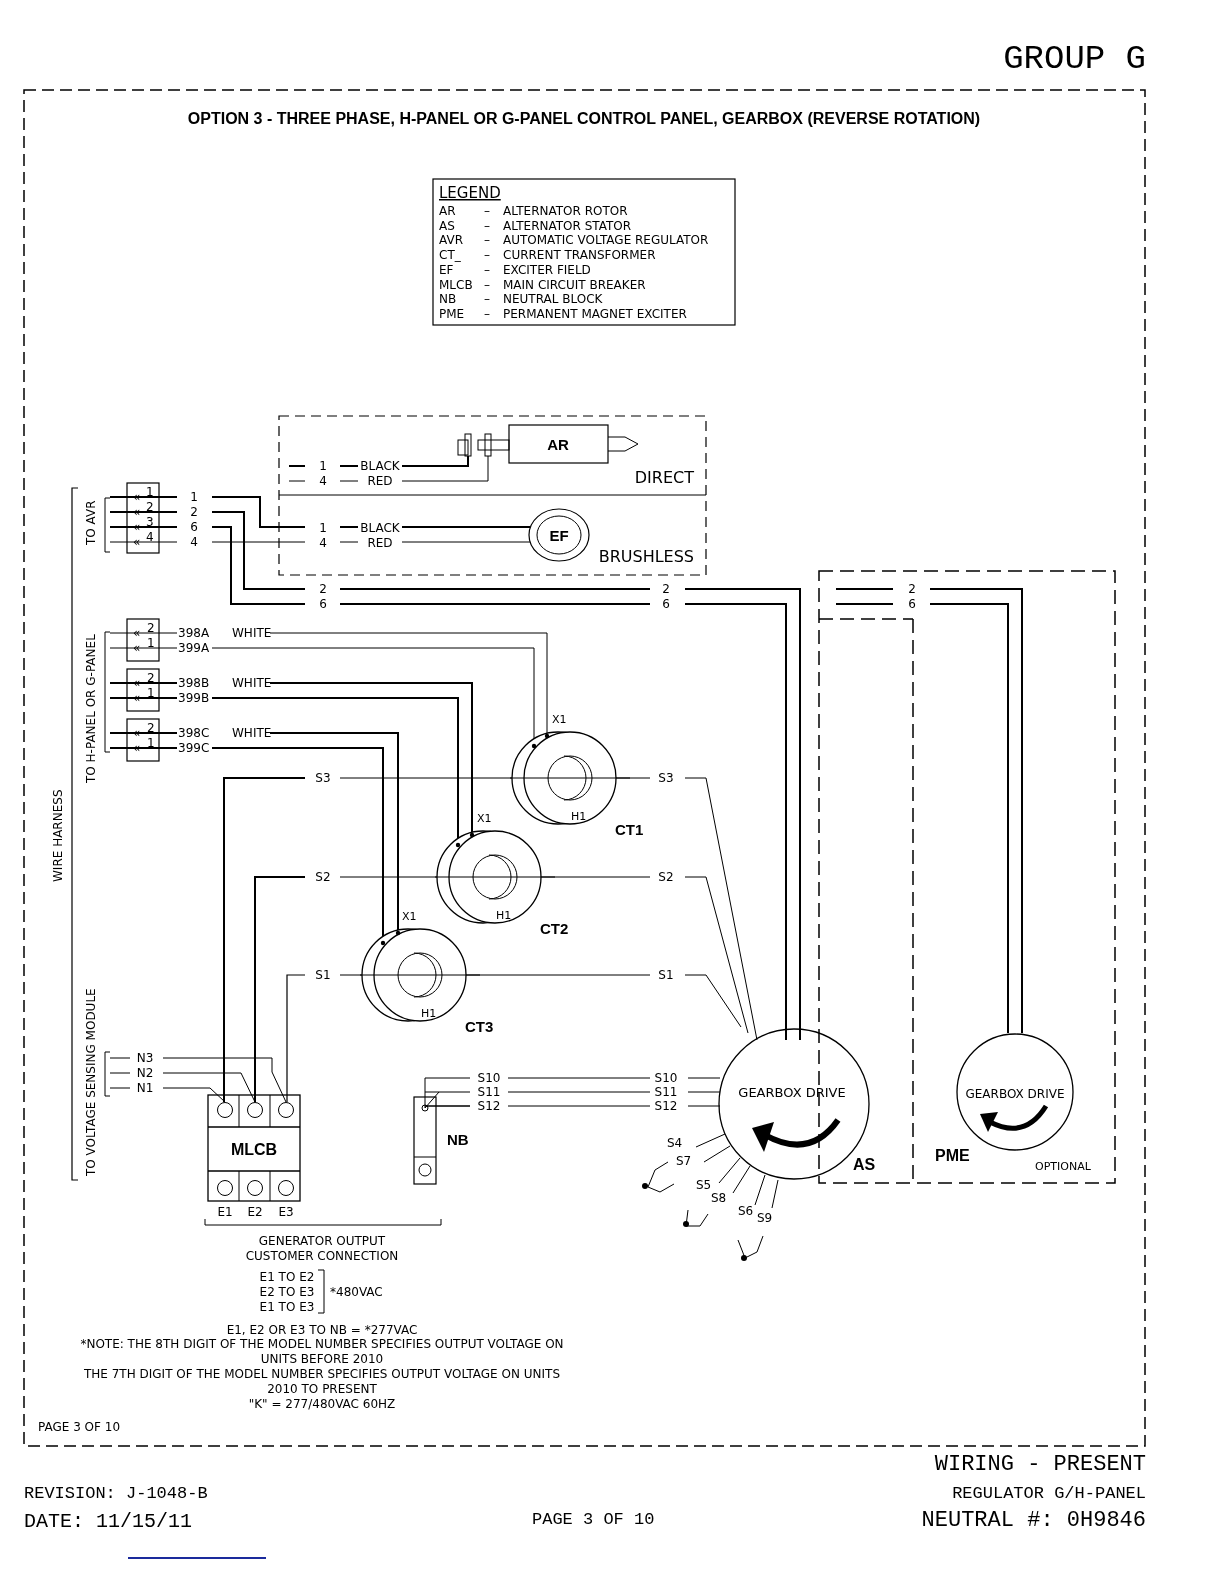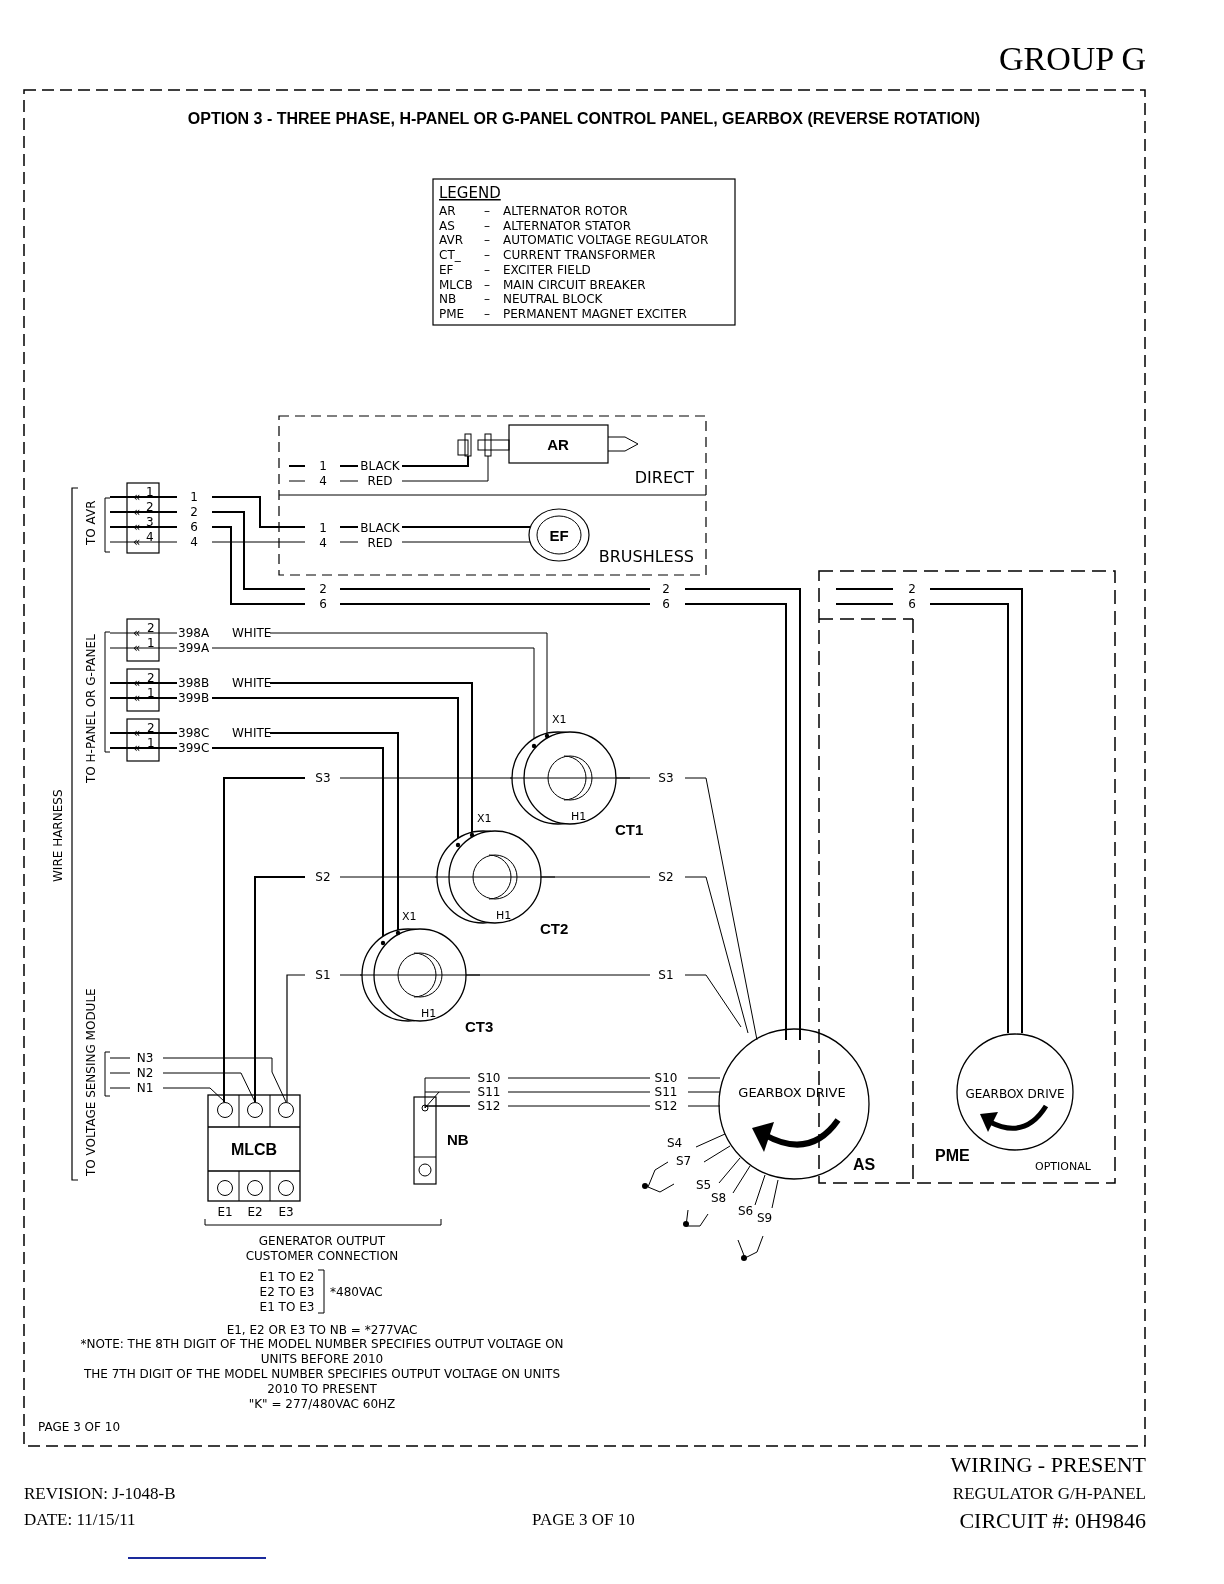--- a/index.html
+++ b/index.html
@@ -1,23 +1,23 @@
 <!DOCTYPE html>
 <html><head>
 <meta charset="utf-8">
 <style>
   html, body { margin:0; padding:0; background:#fff; }
   body { width:1224px; height:1584px; position:relative; overflow:hidden; font-family:"Liberation Sans", sans-serif; color:#000; }
-  .serif { font-family:Liberation Serif, serif; }
+  .serif { font-family:Liberation Mono, monospace; }
   #group-title { position:absolute; right:78px; top:40px; font-size:34px; }
   #footer-right-1 { position:absolute; right:78px; top:1452px; font-size:22px; }
   #footer-right-2 { position:absolute; right:78px; top:1484px; font-size:17px; }
   #footer-right-3 { position:absolute; right:78px; top:1508px; font-size:22px; }
   #revision { position:absolute; left:24px; top:1484px; font-size:17px; }
-  #date { position:absolute; left:24px; top:1510px; font-size:17px;text-align:right; }
+  #date { position:absolute; left:24px; top:1510px; font-size:20px;text-align:right; }
   #page-center { position:absolute; left:532px; top:1510px; font-size:17px; }
   #blue-underline { position:absolute; left:128px; top:1557px; width:138px; height:2px; background:#1a2a9c; }
   svg text { font-family:"DejaVu Sans", sans-serif; fill:#000; }
   svg .b { font-family:"Liberation Sans", sans-serif; font-weight:bold; }
 </style>
 </head>
 <body>
 
 <div id="group-title" class="serif">GROUP G</div>
 
@@ -359,17 +359,17 @@
   <text x="322" y="1348" text-anchor="middle" font-size="12">*NOTE:  THE 8TH DIGIT OF THE MODEL NUMBER SPECIFIES OUTPUT VOLTAGE ON</text>
   <text x="322" y="1363" text-anchor="middle" font-size="12">UNITS BEFORE 2010</text>
   <text x="322" y="1378" text-anchor="middle" font-size="12">THE 7TH DIGIT OF THE MODEL NUMBER SPECIFIES OUTPUT VOLTAGE ON UNITS</text>
   <text x="322" y="1393" text-anchor="middle" font-size="12">2010 TO PRESENT</text>
   <text x="322" y="1408" text-anchor="middle" font-size="12">"K" = 277/480VAC 60HZ</text>
   <text x="38" y="1431" font-size="12">PAGE 3 OF 10</text>
 </svg>
 
 <div id="footer-right-1" class="serif">WIRING - PRESENT</div>
 <div id="footer-right-2" class="serif">REGULATOR G/H-PANEL</div>
-<div id="footer-right-3" class="serif">CIRCUIT #: 0H9846</div>
+<div id="footer-right-3" class="serif">NEUTRAL #: 0H9846</div>
 <div id="revision" class="serif">REVISION: J-1048-B</div>
 <div id="date" class="serif">DATE: 11/15/11</div>
 <div id="page-center" class="serif">PAGE 3 OF 10</div>
 <div id="blue-underline"></div>
 
 </body></html>

